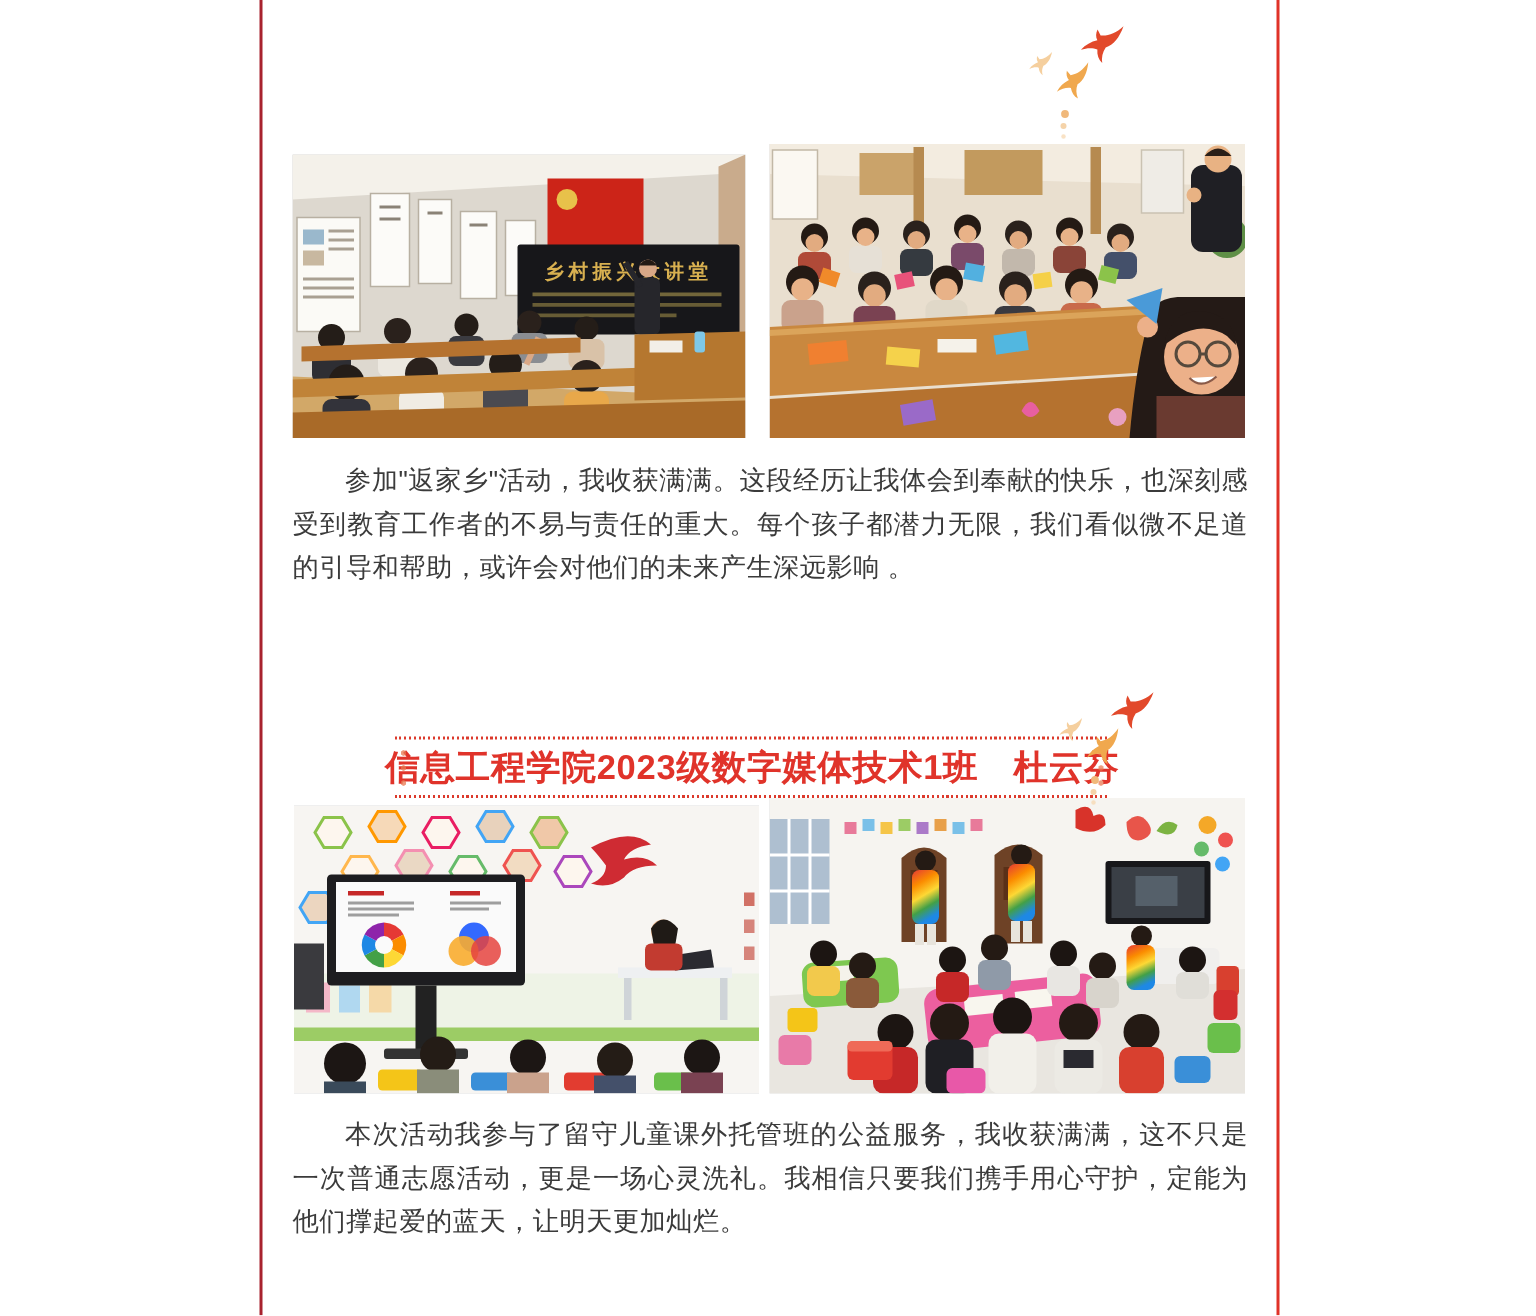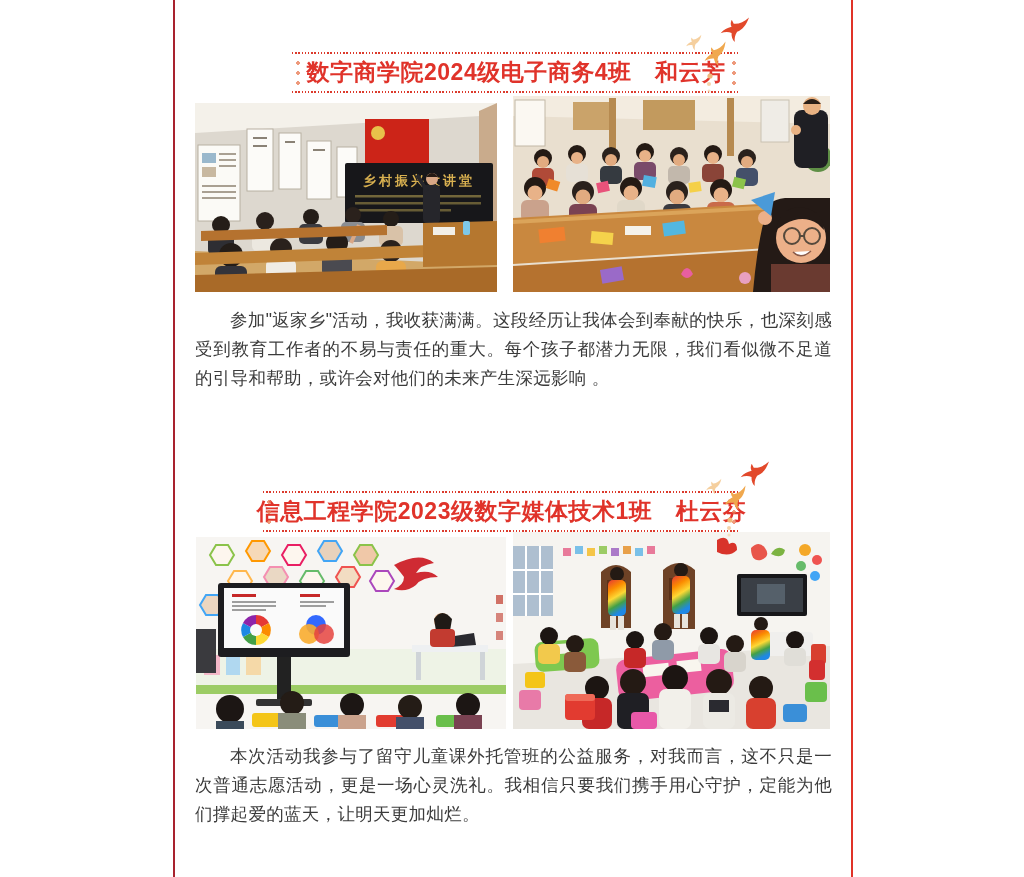--- a/index.html
+++ b/index.html
@@ -73,27 +73,20 @@
     <svg viewBox="0 0 100 92">
       <use href="#dove" x="46" y="8" width="34" height="34" fill="#e2492b" transform="rotate(8 63 25)"></use>
       <use href="#dove" x="30" y="36" width="30" height="30" fill="#f0a84e" transform="rotate(-6 45 51)"></use>
       <use href="#dove" x="14" y="28" width="20" height="20" fill="#f5cf9e"></use>
       <circle cx="42" cy="70" r="2.6" fill="#f0b87a"></circle>
       <circle cx="41" cy="78" r="2" fill="#f3c894" opacity=".8"></circle>
       <circle cx="41" cy="85" r="1.5" fill="#f6d6ac" opacity=".7"></circle>
     </svg>
   </div>
 
-  <div class="banner" style="left:292px;top:52px;width:448px">
-    <div class="dotline top"></div>
-    <div class="dotline bottom"></div>
-    <div class="dotcol left"></div>
-    <div class="dotcol right"></div>
-    <h2 class="banner-title">数字商学院2024级电子商务4班　和云芳</h2>
-  </div>
 
   <div class="photo" style="left:195px;top:103px;width:302px;height:189px" role="img" aria-label="乡村振兴大讲堂：教室墙挂党旗与黑板，学生们坐在木课桌前听讲">
     <svg viewBox="0 0 302 189" preserveAspectRatio="none">
       <rect width="302" height="189" fill="#ddd8cf"></rect>
       <polygon points="0,0 302,0 302,12 0,30" fill="#f4f1ea"></polygon>
       <polygon points="284,8 302,0 302,189 284,189" fill="#c9ab8c"></polygon>
       <polygon points="0,148 302,162 302,189 0,189" fill="#d2a868"></polygon>
 
       <rect x="3" y="42" width="42" height="76" fill="#fbfaf6" stroke="#b8b0a2"></rect>
       <rect x="7" y="50" width="14" height="10" fill="#9ab8cc"></rect>
@@ -443,15 +436,15 @@
         <rect x="52" y="162" width="30" height="7" rx="3" fill="#ef6a58"></rect>
       <rect x="12" y="140" width="20" height="16" rx="3" fill="#f4c518"></rect>
       <rect x="118" y="180" width="26" height="17" rx="4" fill="#e858a8"></rect>
       <rect x="270" y="172" width="24" height="18" rx="4" fill="#3a8fd8"></rect>
       <rect x="292" y="150" width="22" height="20" rx="4" fill="#6abf4b"></rect>
       <rect x="296" y="128" width="16" height="20" rx="4" fill="#d32f2f"></rect>
       <rect x="6" y="158" width="22" height="20" rx="4" fill="#e87aa8"></rect>
     </svg>
   </div>
 
-  <p class="para" style="left:195px;top:742px">本次活动我参与了留守儿童课外托管班的公益服务，对我而言，这不只是一次普通志愿活动，更是一场心灵洗礼。我相信只要我们携手用心守护，定能为他们撑起爱的蓝天，让明天更加灿烂。</p>
+  <p class="para" style="left:195px;top:742px">本次活动我参与了留守儿童课外托管班的公益服务，我收获满满，这不只是一次普通志愿活动，更是一场心灵洗礼。我相信只要我们携手用心守护，定能为他们撑起爱的蓝天，让明天更加灿烂。</p>
 
 </div>
 
 </body></html>

